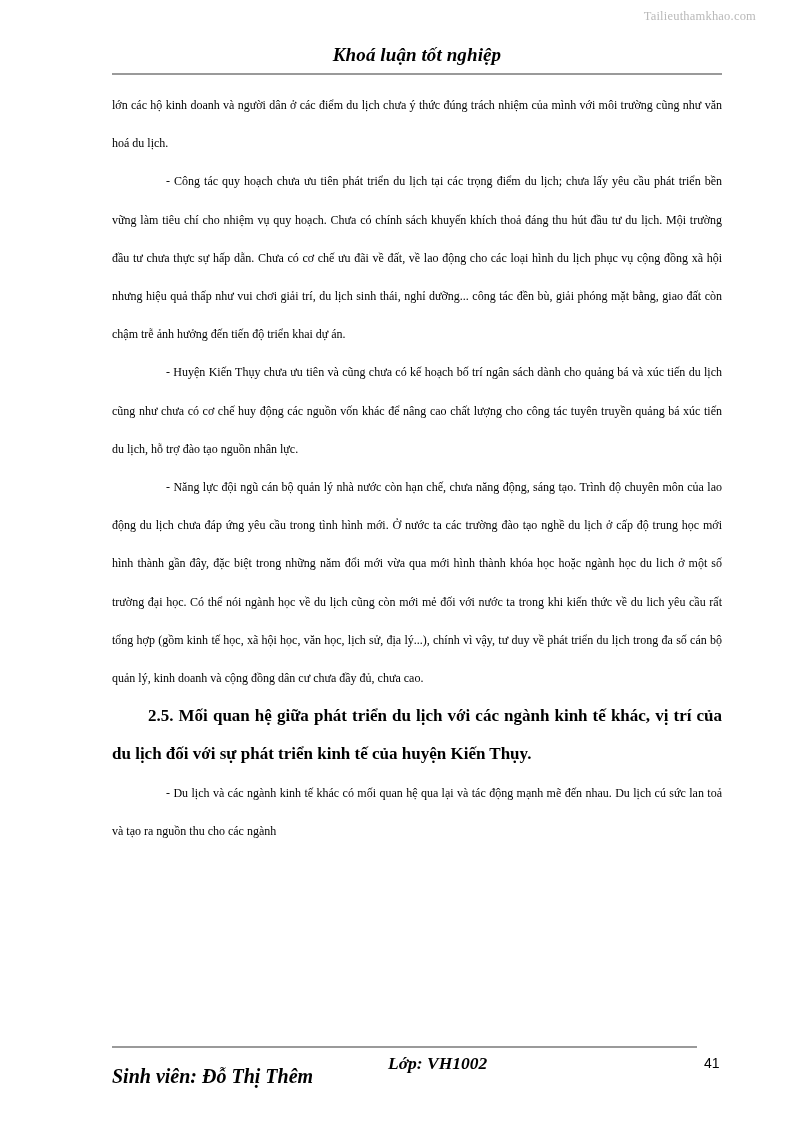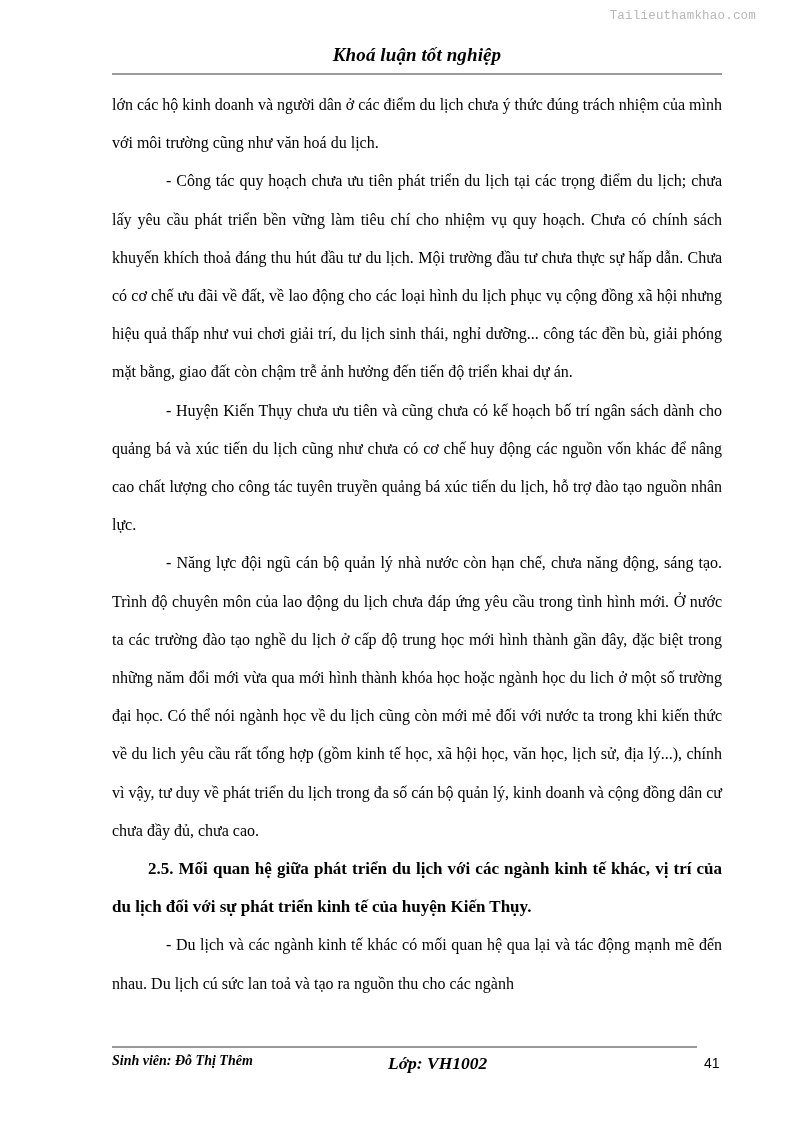--- a/index.html
+++ b/index.html
@@ -14,21 +14,21 @@
     font-family: "Liberation Serif", "DejaVu Serif", serif;
     color: #000000;
     overflow: hidden;
   }
 
   
   .watermark {
     position: absolute;
     top: 9px;
     right: 38px;
-    font-family: Liberation Mono, monospace;
+    font-family: Liberation Serif, serif;
     font-size: 12.5px;
     letter-spacing: 0.2px;
     color: #b9b9b9;
     white-space: nowrap;
   }
 
   
   .page {
     position: absolute;
     left: 112px;
@@ -62,21 +62,21 @@
 
   
   .body-text {
     position: absolute;
     top: 86px;
     left: 0;
     width: 610px;
   }
   .para {
     margin: 0;
-    font-size: 16px;
+    font-size: 12px;
     line-height: 38.2px;
     text-align: justify;
     text-justify: inter-word;
     -webkit-hyphens: none;
     hyphens: none;
   }
   .para.indent {
     text-indent: 54px;
   }
   .heading {
@@ -108,24 +108,24 @@
   .footer {
     position: absolute;
     top: 1053px;
     left: 0;
     width: 610px;
     height: 30px;
   }
   .footer-student {
     position: absolute;
     left: 0;
-    top: 0;
+    top: 12px;
     font-weight: bold;
     font-style: italic;
-    font-size: 14px;
+    font-size: 20px;
     white-space: nowrap;
     text-align: center;
   }
   .footer-class {
     position: absolute;
     left: 276px;
     top: 0;
     font-weight: bold;
     font-style: italic;
     font-size: 17.5px;

